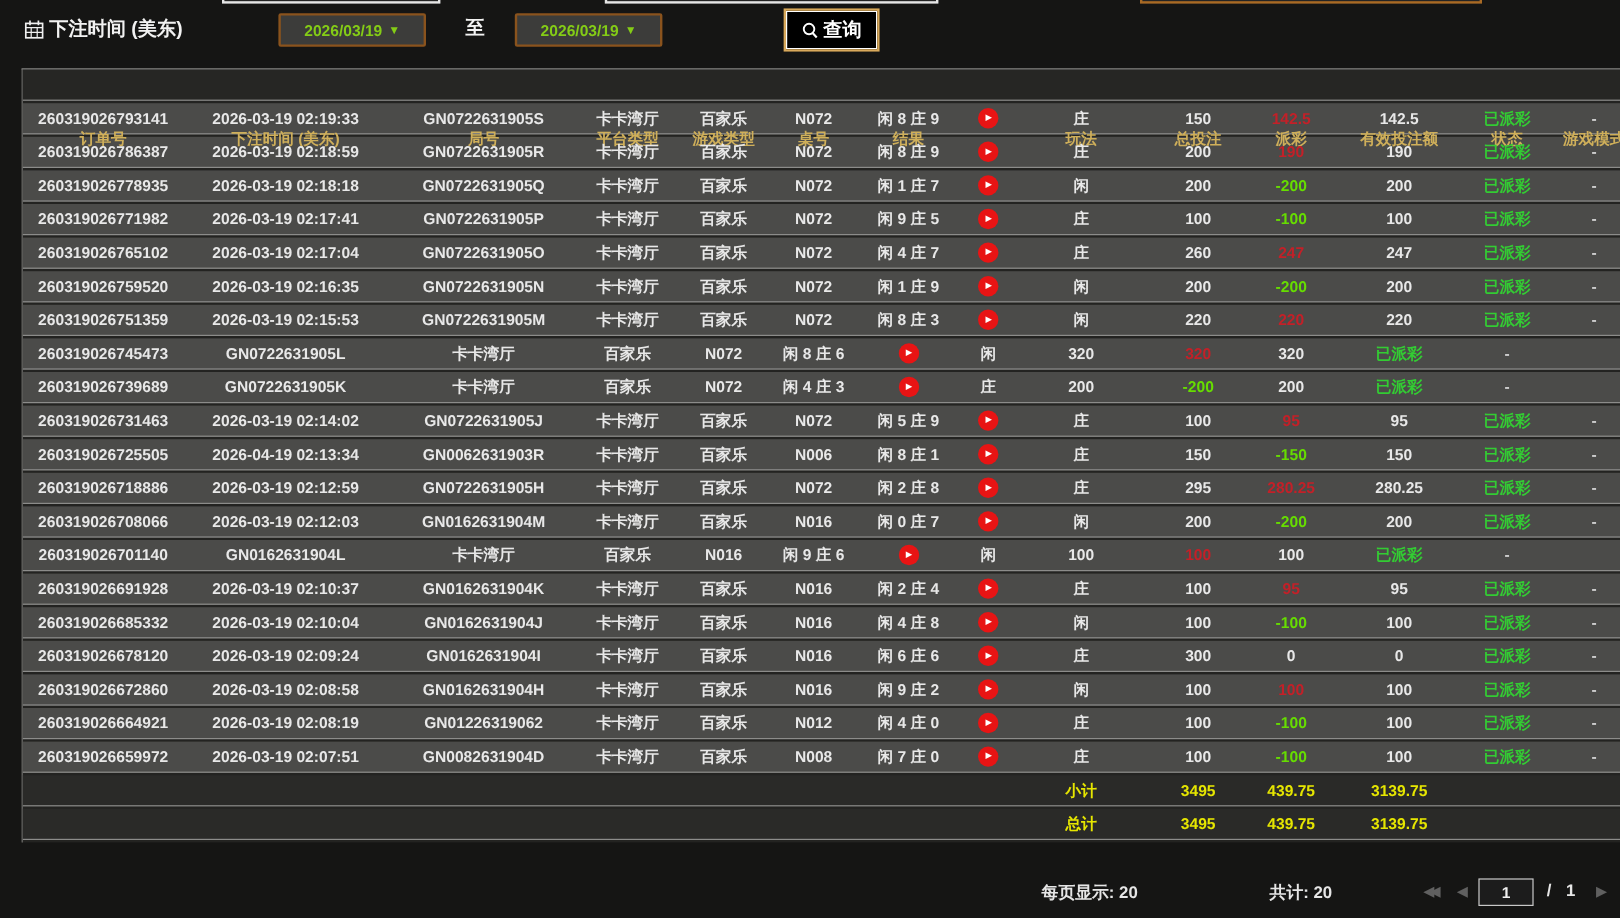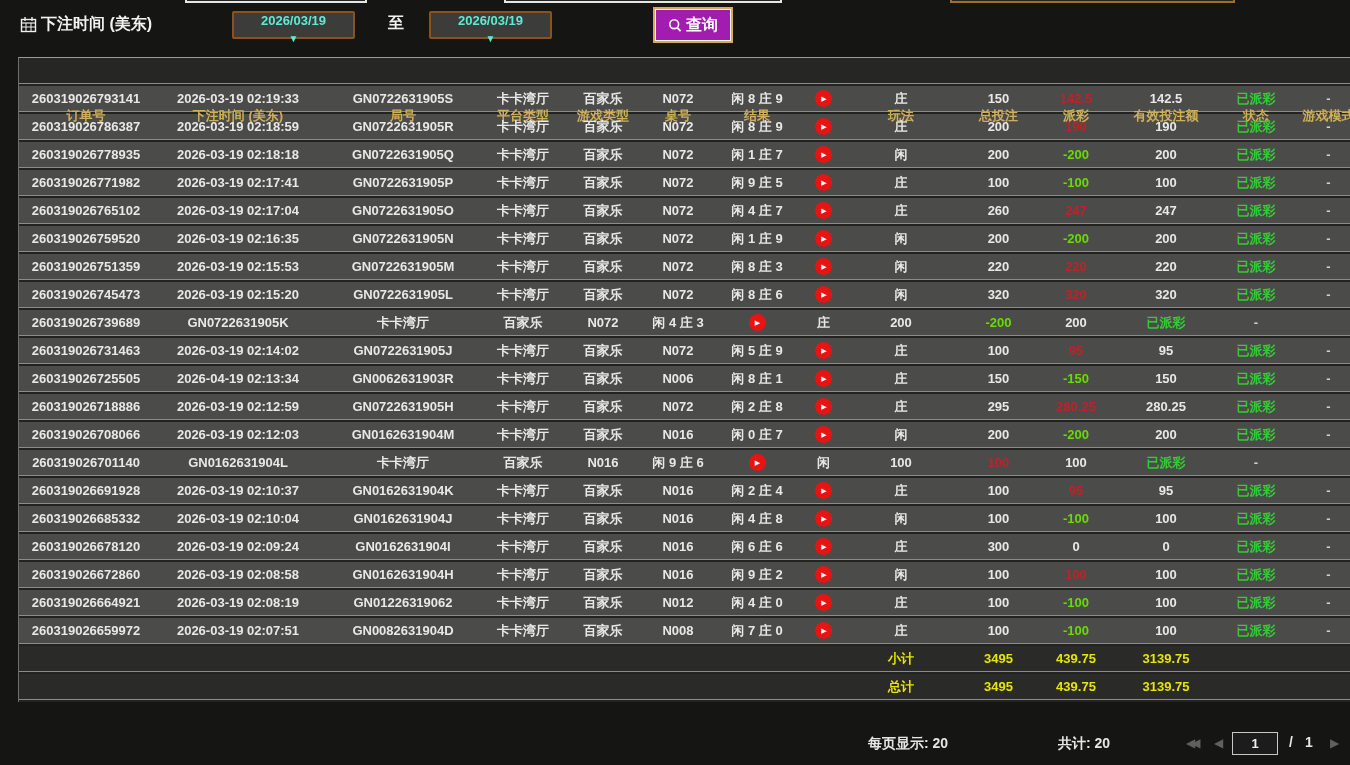--- a/index.html
+++ b/index.html
@@ -8,27 +8,27 @@
   .remnant { position:absolute; top:-4px; height:7px; background:#242424;
     border:2px solid #e6e6e6; }
   .remnant.orange { border-color:#a96a24; }
   
   .topbar { position:absolute; left:0; top:0; width:1350px; height:56px; }
   .cal-icon { position:absolute; left:20px; top:16px; }
   .filter-label { position:absolute; left:41px; top:14px; color:#f2f2f2;
     font-size:16px; font-weight:bold; }
   .dateselect { position:absolute; top:11px; width:123px; height:28px;
     background:#3c3c3a; border:2px solid #8a531d; border-radius:2px;
-    color:#5eead4; font-size:13px; font-weight:bold; display:flex;
-    align-items:center; gap:5px; cursor:pointer;flex-direction:column; }
+    color:#84cc16; font-size:13px; font-weight:bold; display:flex;
+    align-items:center; justify-content:center; gap:5px; cursor:pointer; }
   .dateselect .caret { font-size:10px; }
   .to-label { position:absolute; left:388px; top:13px; color:#f2f2f2;
     font-size:16px; font-weight:bold; }
   .query-btn { position:absolute; left:653px; top:7px; width:80px; height:36px;
-    background:#a21caf; border:2px solid #d8a95c; box-shadow:inset 0 0 0 1px #ffffff;
+    background:#000000; border:2px solid #d8a95c; box-shadow:inset 0 0 0 1px #ffffff;
     color:#ffffff; font-size:16px; font-weight:bold; display:flex; align-items:center;
     justify-content:center; gap:3px; cursor:pointer; }
   
   .table { position:absolute; left:18px; top:57px; width:1372px;
     background:#232321; border-top:1px solid #9a9a98; border-left:1px solid #6e6e6c; }
   .trow { display:grid;
     grid-template-columns:134px 170px 160px 80px 80px 70px 88px 45px 110px 85px 70px 110px 70px 75px;
     height:26px; line-height:25px; background:#4b4b49;
     border-bottom:1px solid #8c8c8a; margin-bottom:2px; }
   .thead { background:#262624; }
@@ -268,21 +268,20 @@
         <div class="c">闲</div>
         <div class="c">220</div>
         <div class="c payout pos">220</div>
         <div class="c">220</div>
         <div class="c status">已派彩</div>
         <div class="c mode">-</div>
       </div>
 
       <div class="trow">
         <div class="c">260319026745473</div>
-        <div class="c">2026-03-19 02:15:20</div>
         <div class="c">GN0722631905L</div>
         <div class="c">卡卡湾厅</div>
         <div class="c">百家乐</div>
         <div class="c">N072</div>
         <div class="c">闲 8 庄 6</div>
         <div class="c">
           <span class="play">
             <span class="tri">▶</span>
           </span>
         </div>

